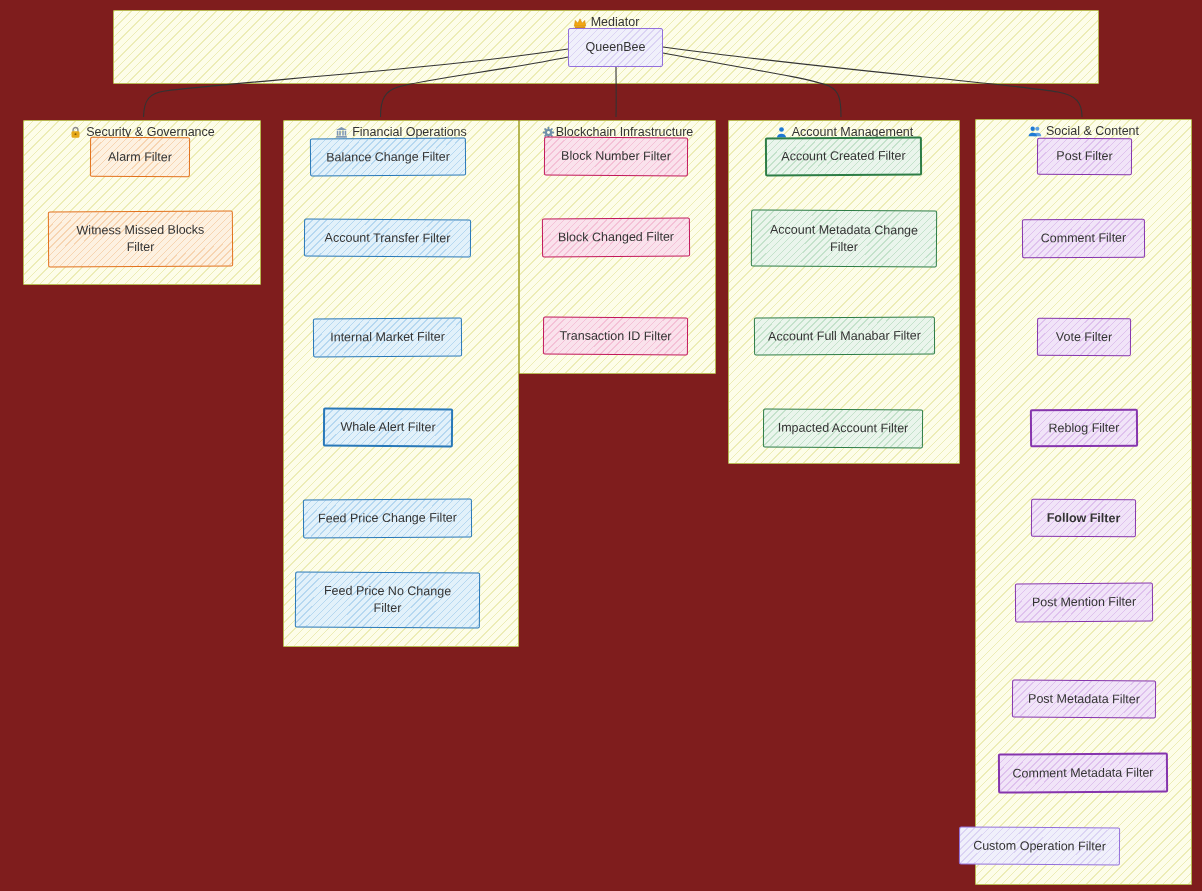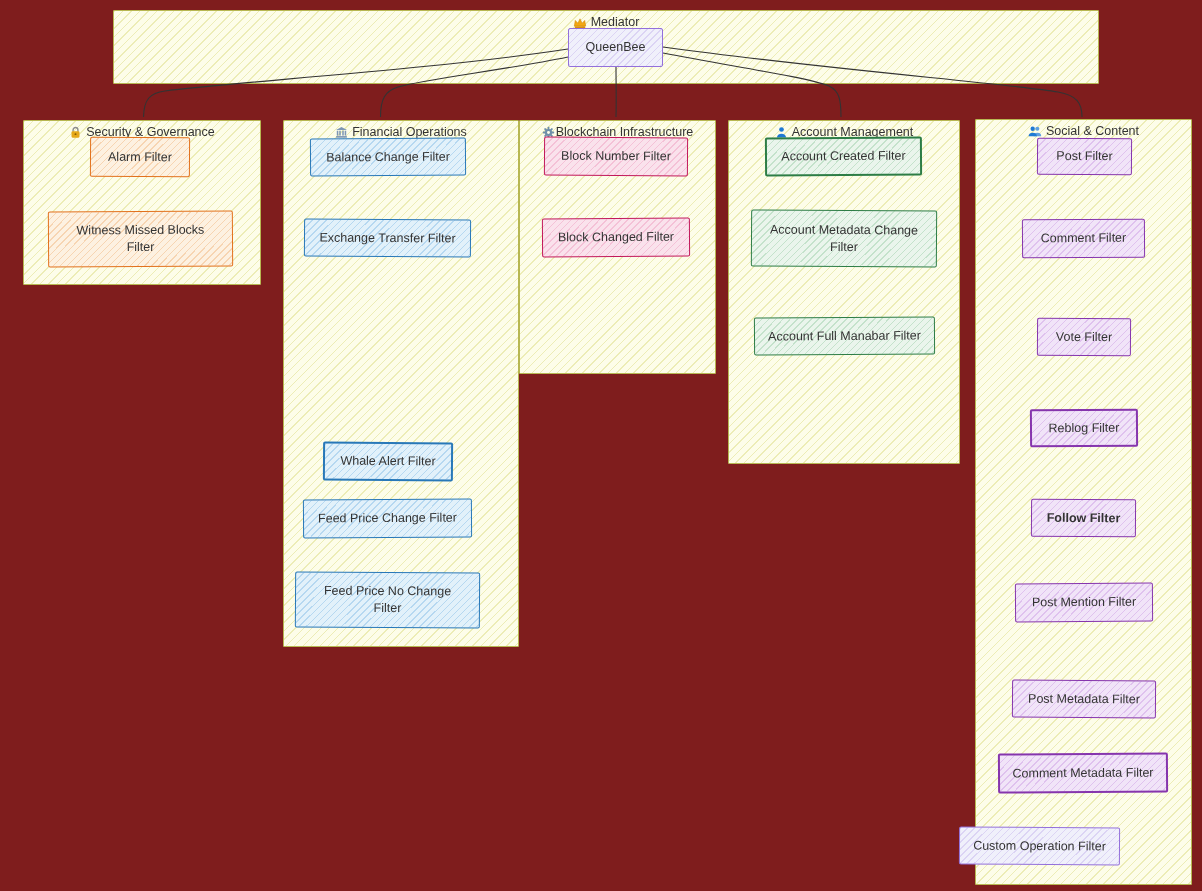--- a/index.html
+++ b/index.html
@@ -107,23 +107,26 @@
             <rect x="1.4" y="12.4" width="13.2" height="2"></rect>
           </svg>
       </span>
       <span>Financial Operations</span>
     </div>
   </div>
   <div class="node one blu r2" style="left:310px;top:138px;width:156px;height:38px;">
     <span>Balance Change Filter</span>
     </div>
   <div class="node one blu r1" style="left:304px;top:219px;width:167px;height:38px;">
-    <span>Exchange Transfer Filter</span>
-    </div>
-  <div class="node one blu thick r1" style="left:323px;top:408px;width:130px;height:39px;margin-top:34px;">
+    <span>Account Transfer Filter</span>
+    </div>
+  <div class="node one blu r2" style="left:313px;top:318px;width:149px;height:39px;">
+    <span>Internal Market Filter</span>
+    </div>
+  <div class="node one blu thick r1" style="left:323px;top:408px;width:130px;height:39px;">
     <span>Whale Alert Filter</span>
     </div>
   <div class="node one blu r2" style="left:303px;top:499px;width:169px;height:39px;">
     <span>Feed Price Change Filter</span>
     </div>
   <div class="node two blu r1" style="left:295px;top:572px;width:185px;height:56px;">
     <span>Feed Price No Change Filter</span>
     </div>
 
   <div class="cluster" style="left:519px;top:120px;width:195px;height:252px;">
@@ -142,40 +145,46 @@
       </span>
       <span>Blockchain Infrastructure</span>
     </div>
   </div>
   <div class="node one pnk r2" style="left:542px;top:218px;width:148px;height:39px;">
     <span>Block Changed Filter</span>
     </div>
   <div class="node one pnk r1" style="left:544px;top:137px;width:144px;height:39px;">
     <span>Block Number Filter</span>
     </div>
+  <div class="node one pnk r1" style="left:543px;top:317px;width:145px;height:38px;">
+    <span>Transaction ID Filter</span>
+    </div>
 
   <div class="cluster" style="left:728px;top:120px;width:230px;height:342px;">
     <div class="cluster-title">
       <span>
         <svg width="13" height="13" viewBox="0 0 16 16" fill="#1f7ad4">
             <circle cx="8" cy="4.3" r="2.9"></circle>
             <path d="M2.4 14 a5.6 4.6 0 0 1 11.2 0 Z"></path>
           </svg>
       </span>
       <span>Account Management</span>
     </div>
   </div>
   <div class="node one grn thick r2" style="left:765px;top:137px;width:157px;height:39px;">
     <span>Account Created Filter</span>
     </div>
   <div class="node two grn r1" style="left:751px;top:210px;width:186px;height:57px;">
     <span>Account Metadata Change Filter</span>
     </div>
   <div class="node one grn r2" style="left:754px;top:317px;width:181px;height:38px;">
     <span>Account Full Manabar Filter</span>
+    </div>
+  <div class="node one grn r1" style="left:763px;top:409px;width:160px;height:39px;">
+    <span>Impacted Account Filter</span>
     </div>
 
   <div class="cluster" style="left:975px;top:119px;width:215px;height:764px;">
     <div class="cluster-title">
       <span>
         <svg width="14" height="13" viewBox="0 0 18 16">
             <g fill="#5ea0e0">
               <circle cx="12" cy="4.5" r="2.6"></circle>
               <path d="M7.2 14 a4.9 4.3 0 0 1 9.8 0 Z"></path>
             </g>

